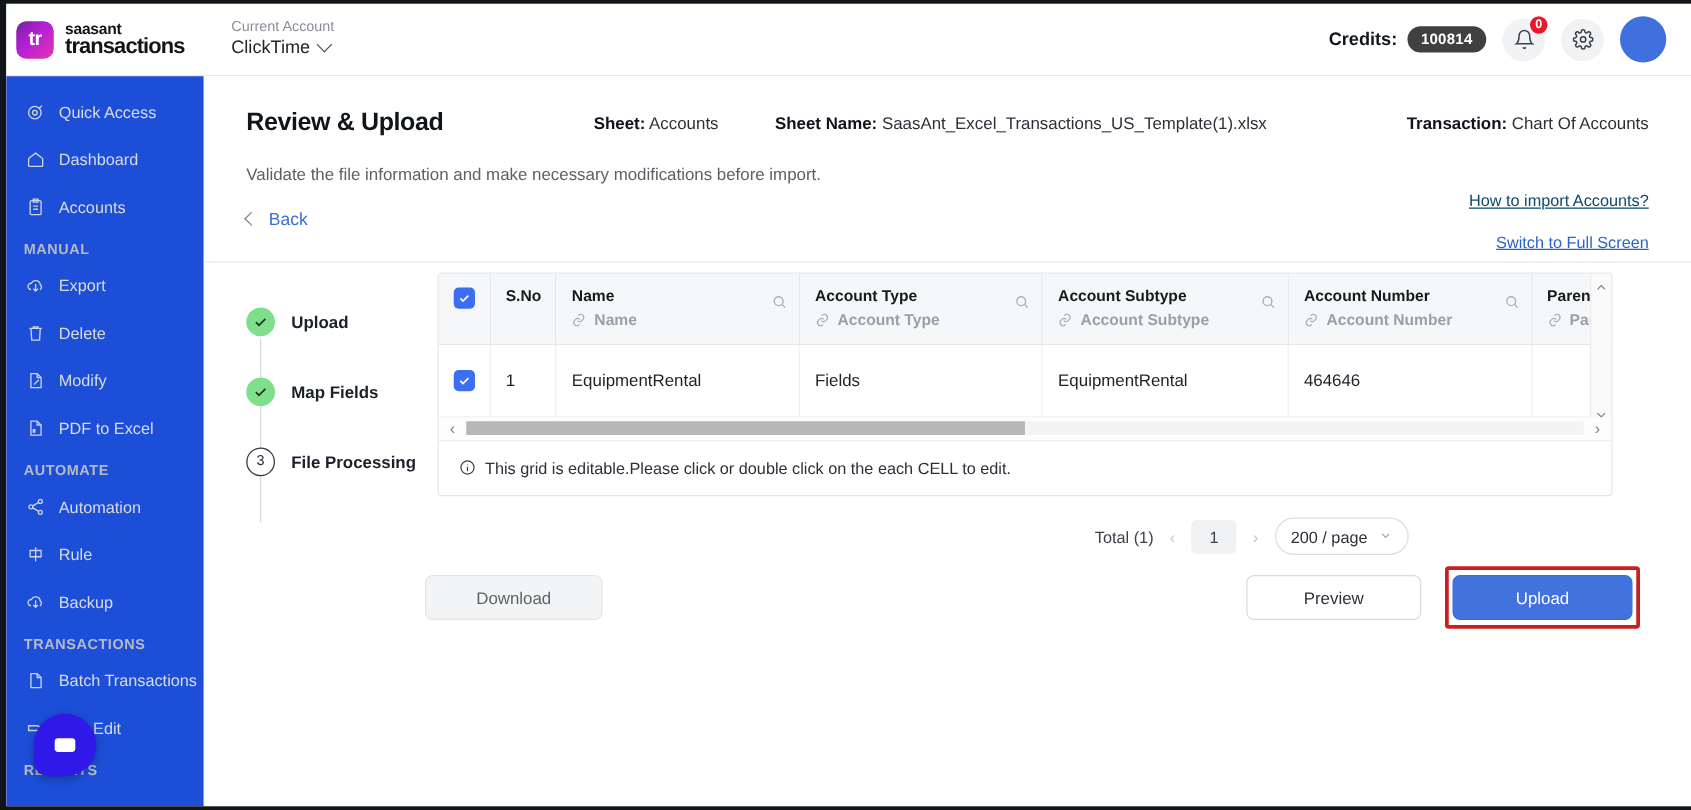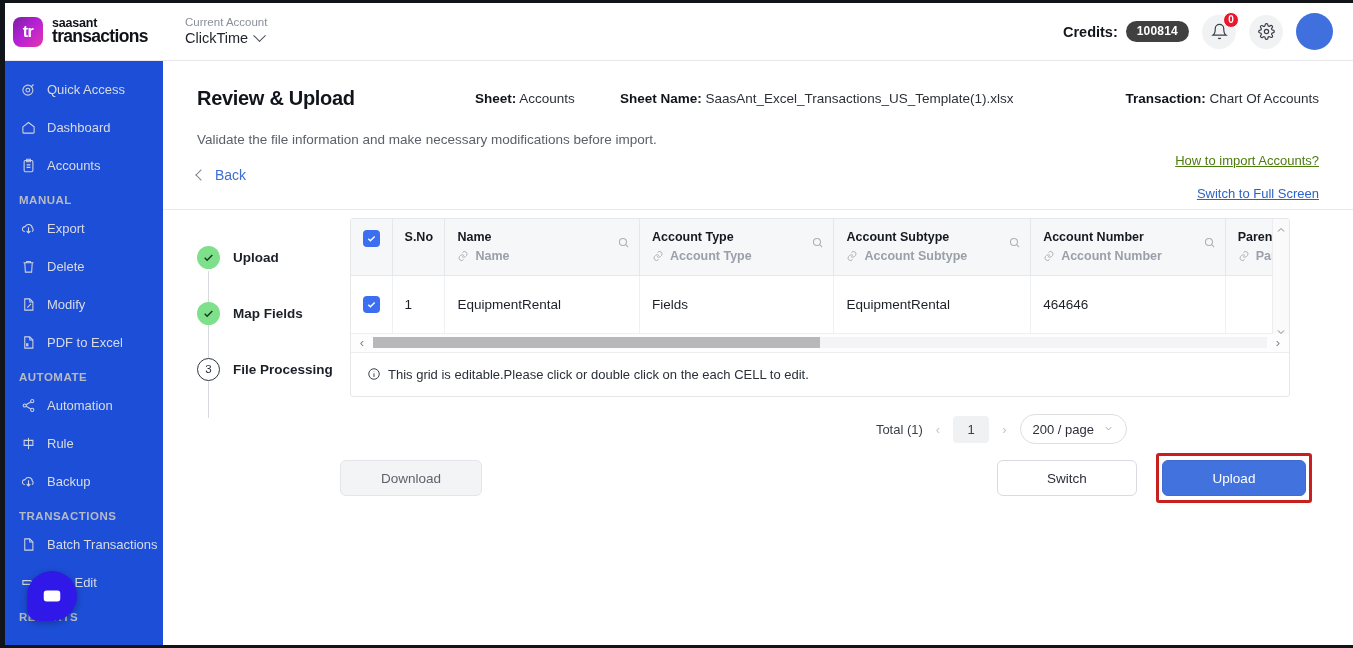--- a/index.html
+++ b/index.html
@@ -92,21 +92,21 @@
   .page-title { font-size: 20px; font-weight: bold; color: #10141b; letter-spacing: -0.3px; }
   .meta-sheet { position: absolute; left: 312px; top: 30px; font-size: 13.5px; color: #2c3138; }
   .meta-file  { position: absolute; left: 457px; top: 30px; font-size: 13.5px; color: #2c3138; }
   .meta-txn   { position: absolute; right: 34px; top: 30px; font-size: 13.5px; color: #2c3138; }
   .meta-k { font-weight: bold; color: #10141b; }
   .subtitle { margin-top: 22px; font-size: 13.5px; color: #5b6069; }
   .backlink { margin-top: 20px; display: inline-flex; align-items: center; gap: 10px;
               color: #3c6fd0; font-size: 14px; }
   .back-chev { width: 8px; height: 8px; border-left: 1.7px solid #7e8592; border-bottom: 1.7px solid #7e8592;
                transform: rotate(45deg); }
-  .helplink { position: absolute; right: 34px; top: 92px; font-size: 13px; color: #4d7c0f; text-decoration: underline; }
+  .helplink { position: absolute; right: 34px; top: 92px; font-size: 13px; color: #0c4a6e; text-decoration: underline; }
   .fslink   { position: absolute; right: 34px; top: 125px; font-size: 13px; color: #2b63c9; text-decoration: underline; }
 
   .content-wrap { border-top: 1px solid #e9eaee; position: relative; height: 100%; }
 
   
   .steps { position: absolute; left: 34px; top: 35px; width: 160px; }
   .step { display: flex; align-items: center; gap: 13px; height: 24px; margin-bottom: 32px; position: relative; }
   .step-dot {
     width: 23px; height: 23px; border-radius: 50%;
     display: flex; align-items: center; justify-content: center;
@@ -585,19 +585,19 @@
           <span>200 / page</span>
           <span>
             <svg viewBox="0 0 24 24" width="11" height="11" fill="none" stroke="#9aa0aa" stroke-width="2">
                 <path d="M6 9l6 6 6-6"></path>
               </svg>
           </span>
         </span>
       </div>
 
       <div class="btn btn-download">Download</div>
-      <div class="btn btn-preview">Switch</div>
+      <div class="btn btn-preview">Preview</div>
       <div class="btn btn-upload">Upload</div>
       <div class="upload-hl"></div>
 
     </div>
   </div>
 </div>
 
 </body></html>

